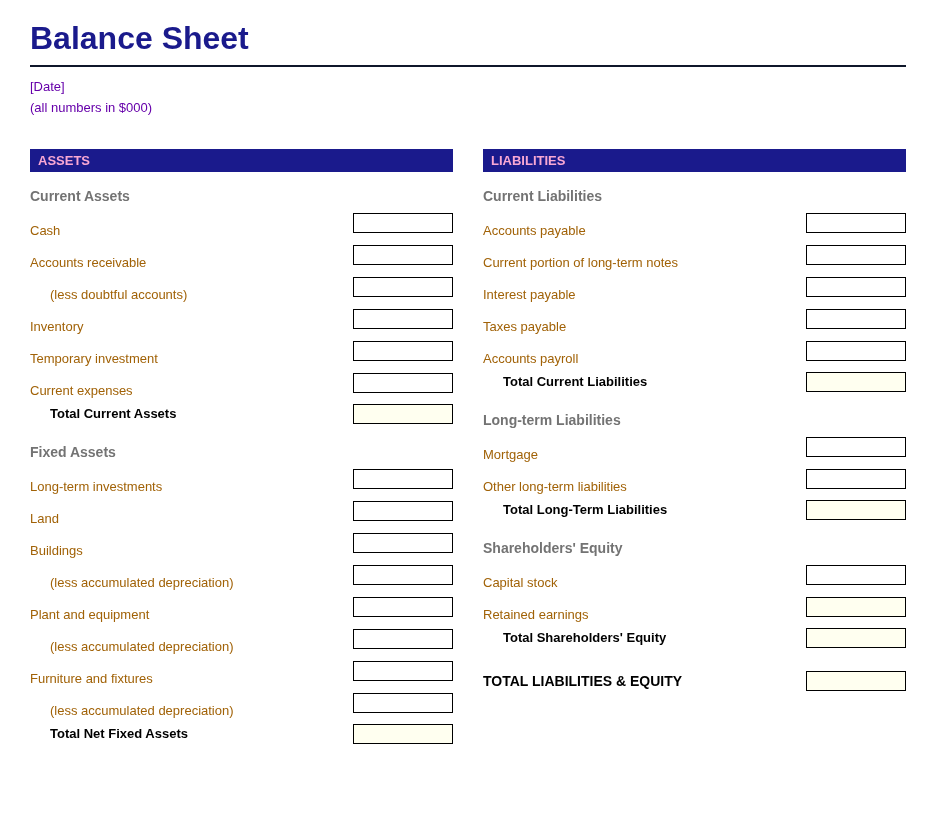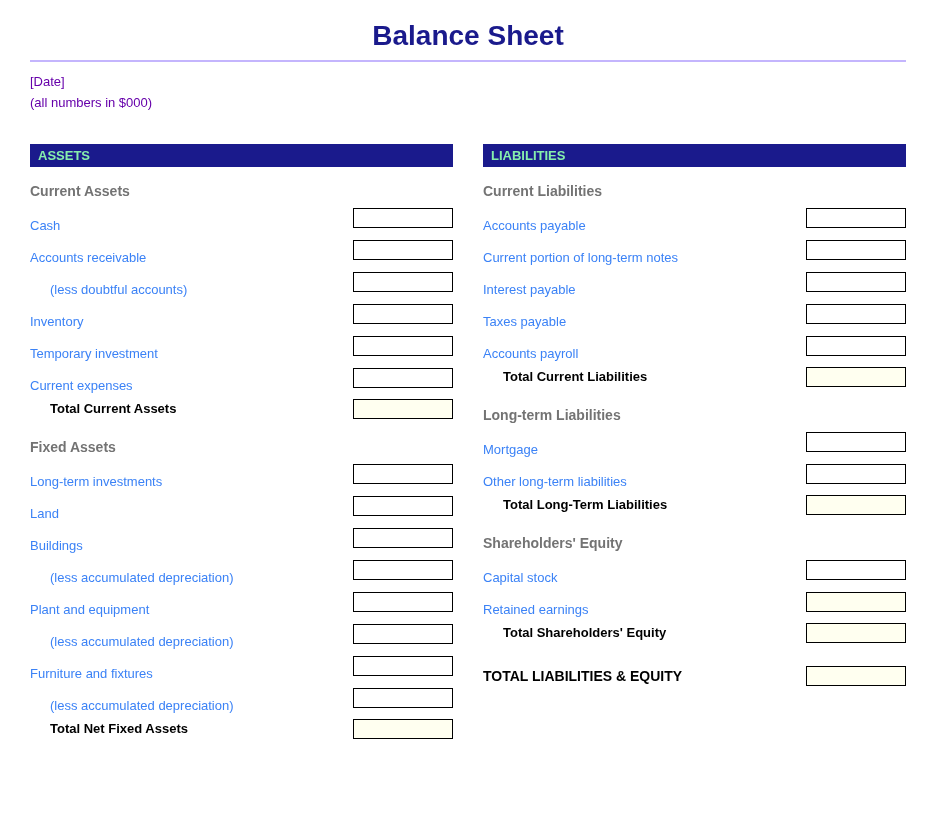--- a/index.html
+++ b/index.html
@@ -6,43 +6,42 @@
     body {
       font-family: Arial, sans-serif;
       background: #fff;
       color: #000;
       font-size: 13px;
       padding: 20px 30px;
       width: 936px;
       min-height: 831px;
     }
     .page-title {
-      text-align: center;
-      font-size: 28px;
+      font-size: 32px;
       font-weight: bold;
       color: #1a1a8c;
       padding-bottom: 8px;
-      border-bottom: 2px solid #c4b5fd;
+      border-bottom: 2px solid #0f172a;
       margin-bottom: 10px;
     }
     .date-info {
       color: #6600aa;
       font-weight: normal;
       font-size: 13px;
       margin-bottom: 30px;
       line-height: 1.6;
     }
     .two-col {
       display: grid;
       grid-template-columns: 1fr 1fr;
       gap: 0 30px;
     }
     .section-header {
       background-color: #1a1a8c;
-      color: #86efac;
+      color: #f9a8d4;
       font-weight: bold;
       font-size: 13px;
       padding: 4px 8px;
       margin-bottom: 16px;
     }
     .subsection-title {
       font-weight: bold;
       font-size: 14px;
       color: #737373;
       margin: 8px 0 4px 0;
@@ -50,21 +49,21 @@
     .row {
       display: flex;
       align-items: center;
       justify-content: space-between;
       margin-bottom: 2px;
       min-height: 22px;
     }
     .row-label {
       flex: 1;
       padding-right: 8px;
-      color: #3b82f6;
+      color: #a16207;
       margin-top: 15px;
     }
     .row-label.indent {
       padding-left: 20px;
     }
     .input-box {
       width: 100px;
       height: 20px;
       border: 1.5px solid #000;
       background: #fff;

